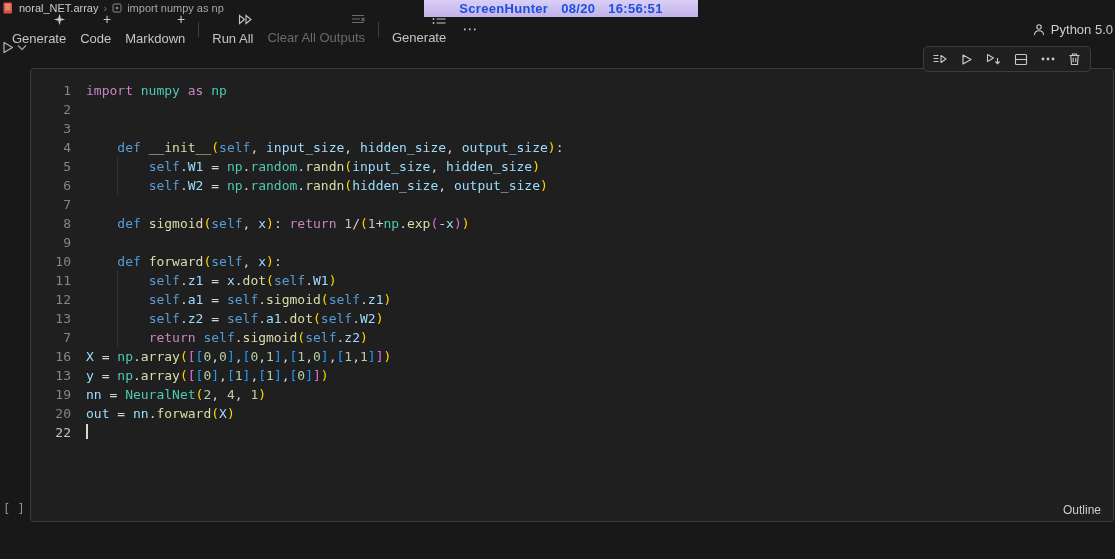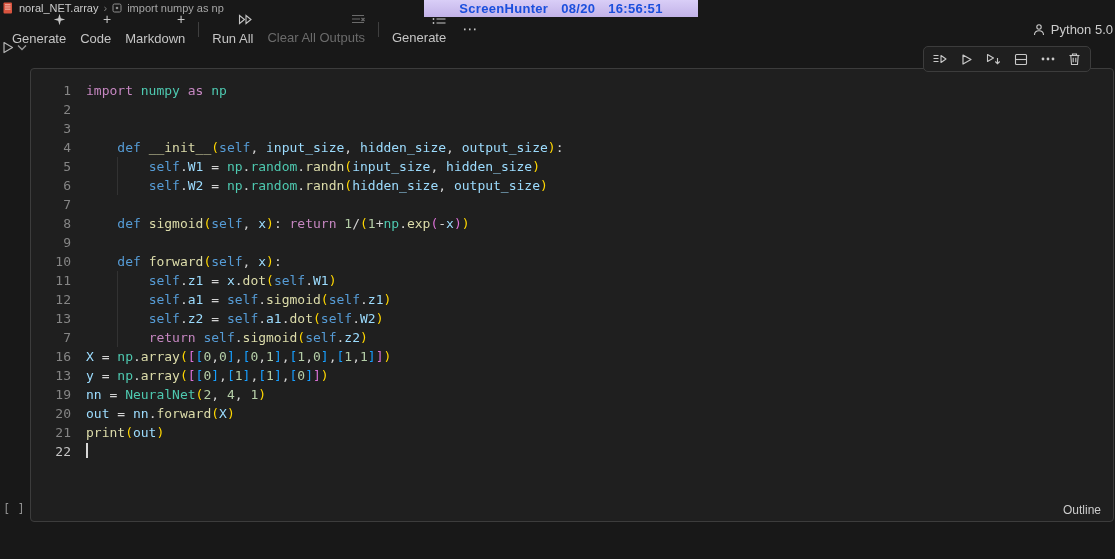--- a/index.html
+++ b/index.html
@@ -260,24 +260,20 @@
       </div>
       <div class="code-row">
         <div class="ln">19</div>
         <div class="lc"><span style="color: rgb(156, 220, 254);">nn</span><span style="color: rgb(212, 212, 212);"> = </span><span style="color: rgb(78, 201, 176);">NeuralNet</span><span style="color: rgb(255, 215, 0);">(</span><span style="color: rgb(181, 206, 168);">2</span><span style="color: rgb(212, 212, 212);">, </span><span style="color: rgb(181, 206, 168);">4</span><span style="color: rgb(212, 212, 212);">, </span><span style="color: rgb(181, 206, 168);">1</span><span style="color: rgb(255, 215, 0);">)</span></div>
       </div>
       <div class="code-row">
         <div class="ln">20</div>
         <div class="lc"><span style="color: rgb(156, 220, 254);">out</span><span style="color: rgb(212, 212, 212);"> = </span><span style="color: rgb(156, 220, 254);">nn</span><span style="color: rgb(212, 212, 212);">.</span><span style="color: rgb(220, 220, 170);">forward</span><span style="color: rgb(255, 215, 0);">(</span><span style="color: rgb(156, 220, 254);">X</span><span style="color: rgb(255, 215, 0);">)</span></div>
       </div>
       <div class="code-row">
-        <div class="ln">21</div>
-        <div class="lc"><span style="color: rgb(220, 220, 170);">print</span><span style="color: rgb(255, 215, 0);">(</span><span style="color: rgb(156, 220, 254);">out</span><span style="color: rgb(255, 215, 0);">)</span></div>
-      </div>
-      <div class="code-row">
         <div class="ln ln-active">22</div>
         <div class="lc"><span class="cursor"></span></div>
       </div>
     </div>
   <div class="lang-label">Outline</div>
 </div>
 
 <div class="cell-toolbar">
   <div class="ct-btn">
     <svg width="15" height="14" viewBox="0 0 15 14" fill="none" stroke="#c8c8c8" stroke-width="1.1">

